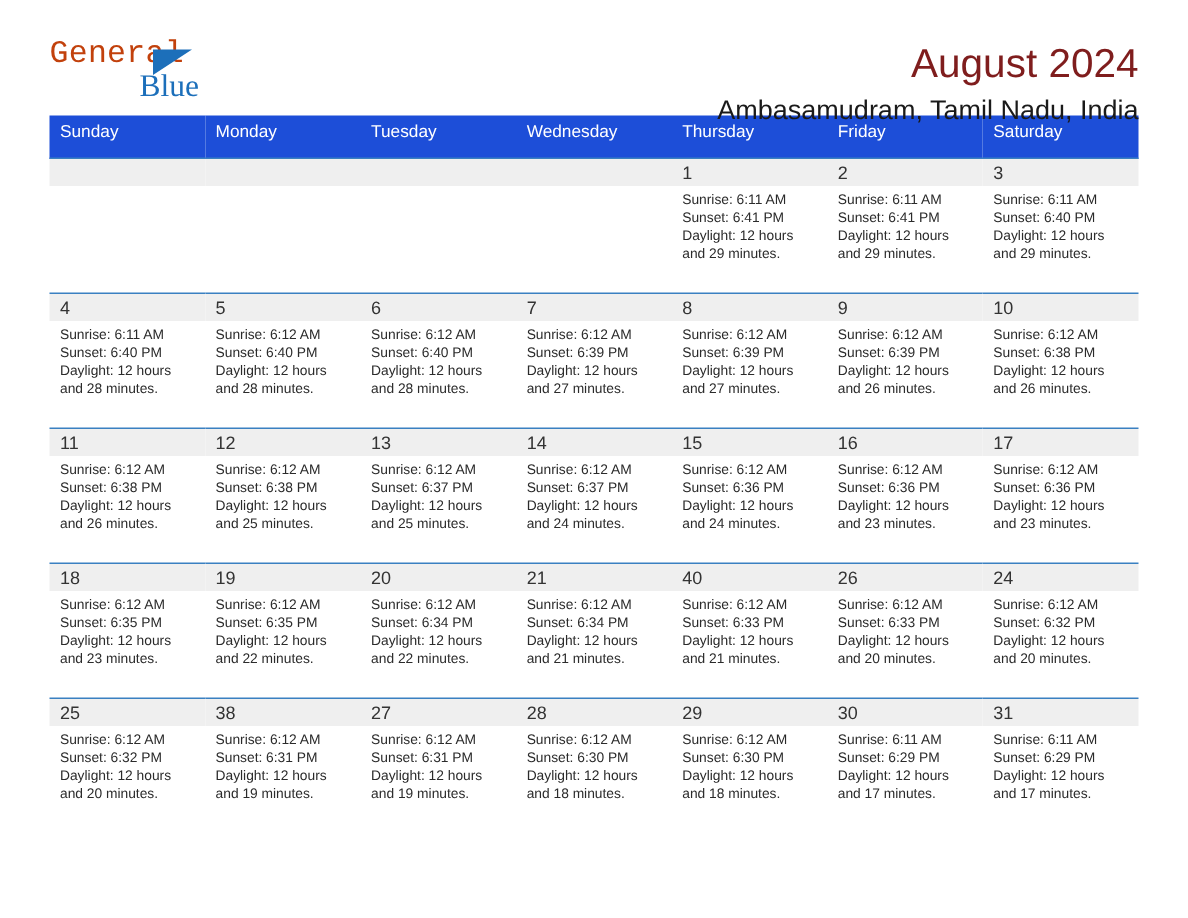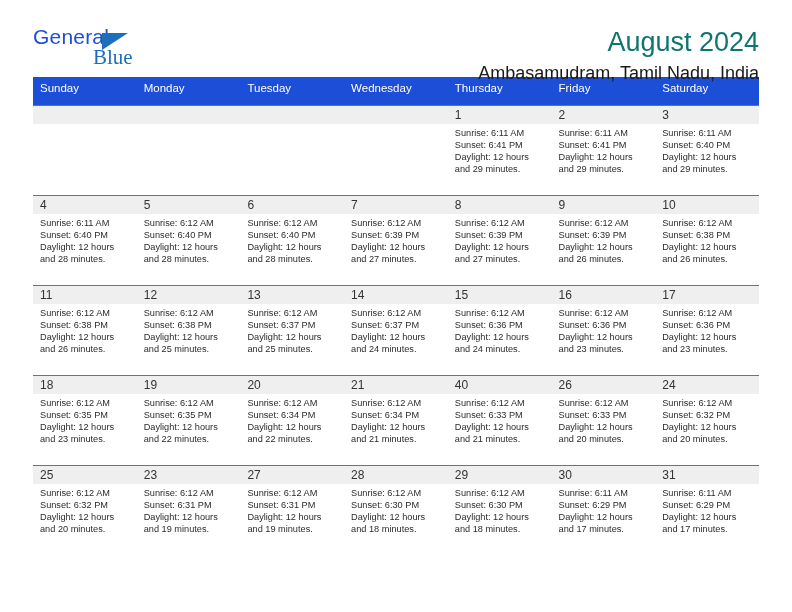--- a/index.html
+++ b/index.html
@@ -26,44 +26,44 @@
     padding-top: 26px;
   }
   .logo {
     position: relative;
     width: 110px;
     height: 46px;
     line-height: 1;
   }
   .logo-general {
     font-size: 21px;
-    color: #1d4ed8;
+    color: #c2410c;
     letter-spacing: .2px;
-    font-family: Liberation Sans, sans-serif;
+    font-family: Liberation Mono, monospace;
   }
   .logo-tri {
     position: absolute;
     left: 69px;
     top: 7px;
     width: 0; height: 0;
     border-left: 26px solid #1c6fba;
     border-bottom: 17px solid transparent;
   }
   .logo-blue {
     position: absolute;
     left: 60px;
     top: 21px;
     font-size: 21px;
     color: #1c6fba;
     font-family: Liberation Serif, serif;
   }
   .titles { text-align: right; }
   .cal-title {
     font-size: 27px;
-    color: #0f766e;
+    color: #7f1d1d;
     font-weight: normal;
     line-height: 32px;
   }
   .cal-sub {
     font-size: 18px;
     color: #1a1a1a;
     line-height: 20px;
     margin-top: 5px;
   }
 
@@ -402,21 +402,21 @@
           <td>
             <div class="daynum">25</div>
             <div class="cellbody">
               <div>Sunrise: 6:12 AM</div>
               <div>Sunset: 6:32 PM</div>
               <div>Daylight: 12 hours</div>
               <div>and 20 minutes.</div>
             </div>
           </td>
           <td>
-            <div class="daynum">23</div>
+            <div class="daynum">38</div>
             <div class="cellbody">
               <div>Sunrise: 6:12 AM</div>
               <div>Sunset: 6:31 PM</div>
               <div>Daylight: 12 hours</div>
               <div>and 19 minutes.</div>
             </div>
           </td>
           <td>
             <div class="daynum">27</div>
             <div class="cellbody">

